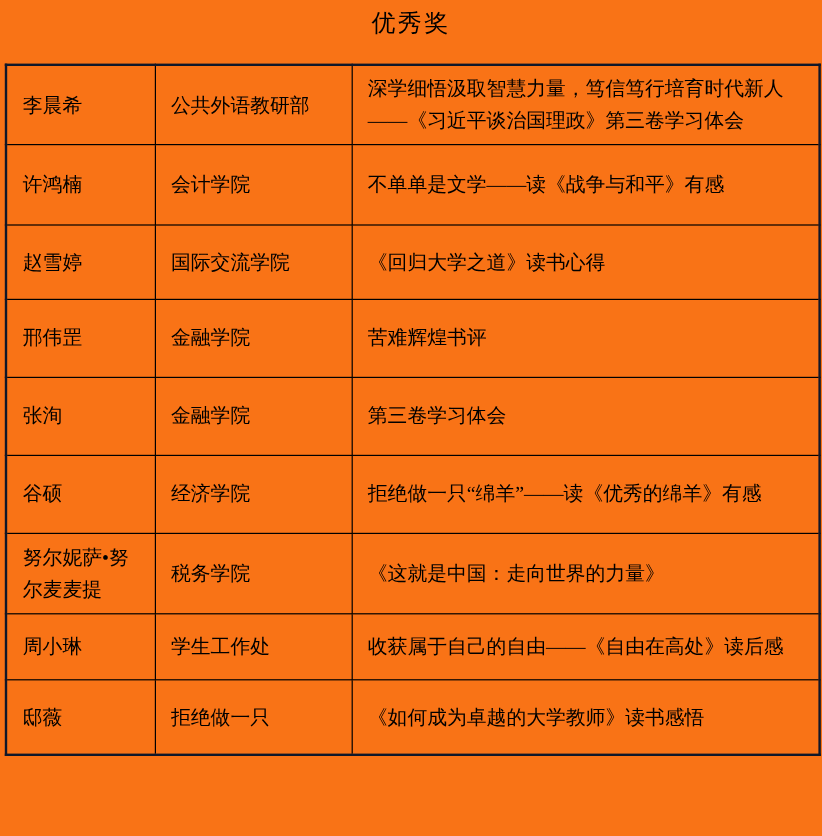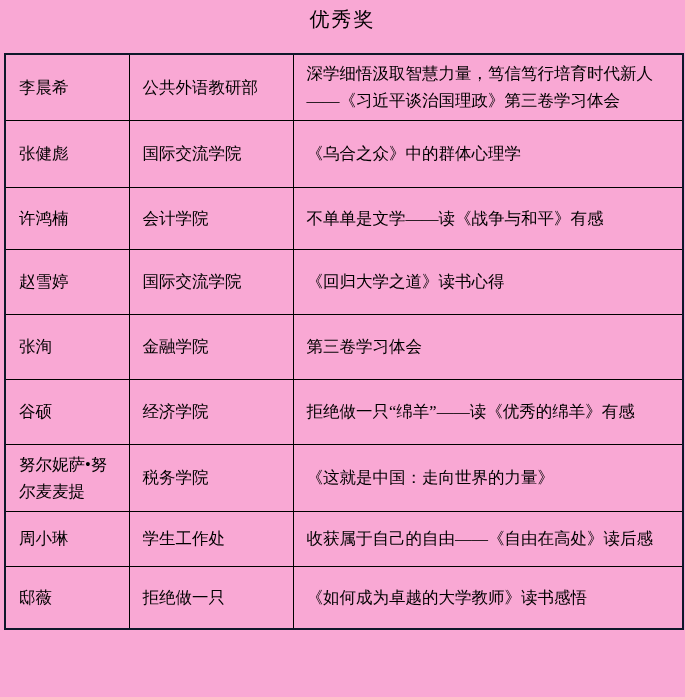--- a/index.html
+++ b/index.html
@@ -9,21 +9,21 @@
     width: 685px;
     height: 697px;
     overflow: hidden;
     font-family: "Liberation Serif", "DejaVu Serif", serif;
     color: #000000;
   }
   .page {
     position: relative;
     width: 685px;
     height: 697px;
-    background: #f9a8d4;
+    background: #f97316;
   }
   .doc-title {
     position: absolute;
     top: 6px;
     left: 0;
     width: 100%;
     text-align: center;
     font-size: 20px;
     font-weight: 400;
     letter-spacing: 2px;
@@ -73,33 +73,33 @@
       <col class="c-dept">
       <col class="c-work">
     </colgroup>
     <tbody>
       <tr>
         <td>李晨希</td>
         <td>公共外语教研部</td>
         <td>深学细悟汲取智慧力量，笃信笃行培育时代新人——《习近平谈治国理政》第三卷学习体会</td>
       </tr>
       <tr>
-        <td>张健彪</td>
-        <td>国际交流学院</td>
-        <td>《乌合之众》中的群体心理学</td>
-      </tr>
-      <tr>
         <td>许鸿楠</td>
         <td>会计学院</td>
         <td>不单单是文学——读《战争与和平》有感</td>
       </tr>
       <tr>
         <td>赵雪婷</td>
         <td>国际交流学院</td>
         <td>《回归大学之道》读书心得</td>
+      </tr>
+      <tr>
+        <td>邢伟罡</td>
+        <td>金融学院</td>
+        <td>苦难辉煌书评</td>
       </tr>
       <tr>
         <td>张洵</td>
         <td>金融学院</td>
         <td>第三卷学习体会</td>
       </tr>
       <tr>
         <td>谷硕</td>
         <td>经济学院</td>
         <td>拒绝做一只“绵羊”——读《优秀的绵羊》有感</td>

